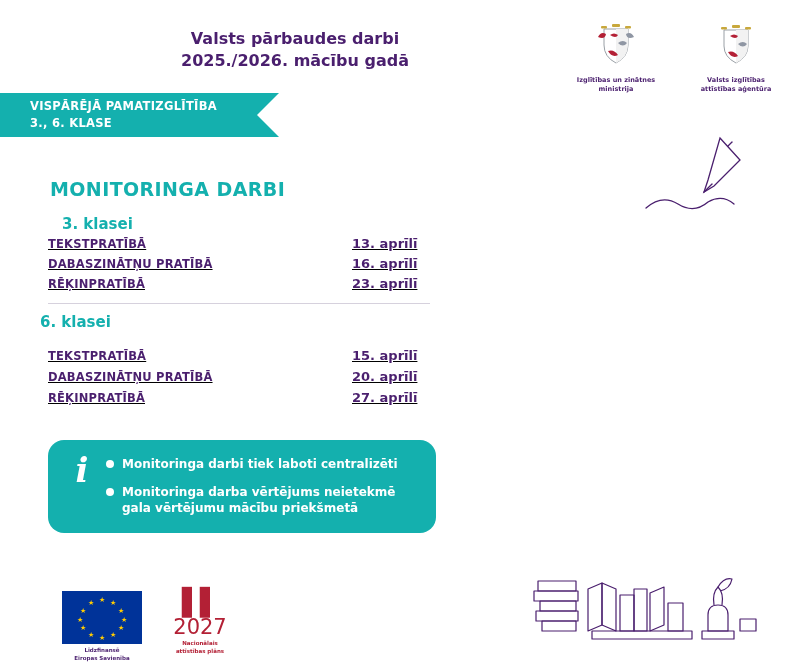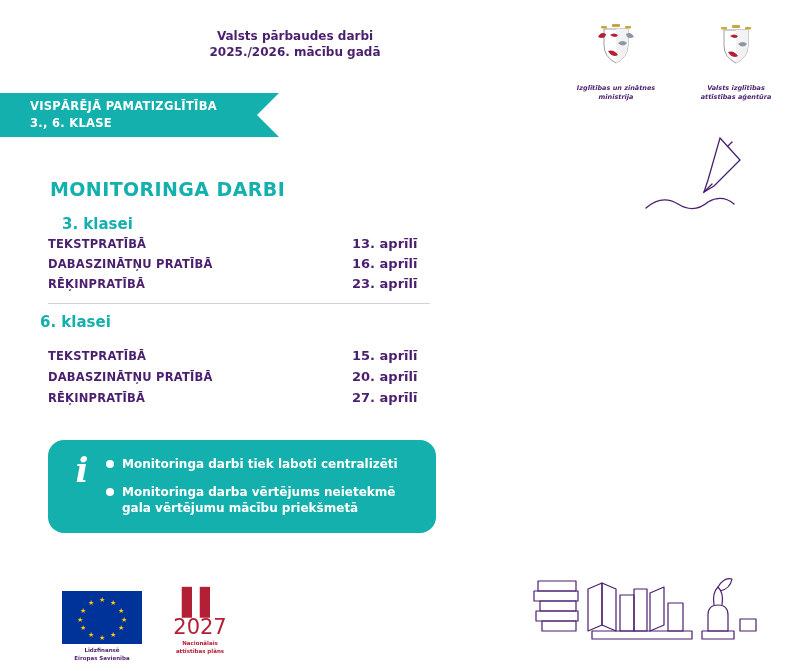--- a/index.html
+++ b/index.html
@@ -22,21 +22,21 @@
 
   
   .header-title {
     position: absolute;
     left: 0;
     top: 28px;
     width: 590px;
     text-align: center;
     color: #4a1f6e;
     font-weight: bold;
-    font-size: 12px;
+    font-size: 16px;
     line-height: 1.35;
   }
   .header-title .line2 { display: block; }
 
   .emblems {
     position: absolute;
     right: 18px;
     top: 22px;
     display: flex;
     gap: 28px;
@@ -46,26 +46,25 @@
     width: 92px;
     text-align: center;
   }
   .emblem-art {
     height: 46px;
     display: flex;
     align-items: center;
     justify-content: center;
   }
   .emblem-caption {
-    margin-top: 16px;
+    margin-top: 8px;
     font-size: 6.5px;
     color: #4a1f6e;
     line-height: 1.35;
     font-weight: bold;
-    font-style: italic;
   }
 
   
   .banner {
     position: absolute;
     left: 0;
     top: 93px;
     height: 44px;
     background: #14b0ae;
     color: #ffffff;
@@ -114,20 +113,21 @@
     left: 48px;
     width: 380px;
   }
   #rows-3 { top: 236px; }
   #rows-6 { top: 348px; }
 
   .row {
     display: flex;
     align-items: baseline;
     height: 20px;
+    text-decoration: underline;
   }
   #rows-6 .row { height: 21px; }
   .subject {
     width: 288px;
     color: #4a1f6e;
     font-weight: bold;
     font-size: 11.5px;
     letter-spacing: 0.2px;
   }
   .date {

